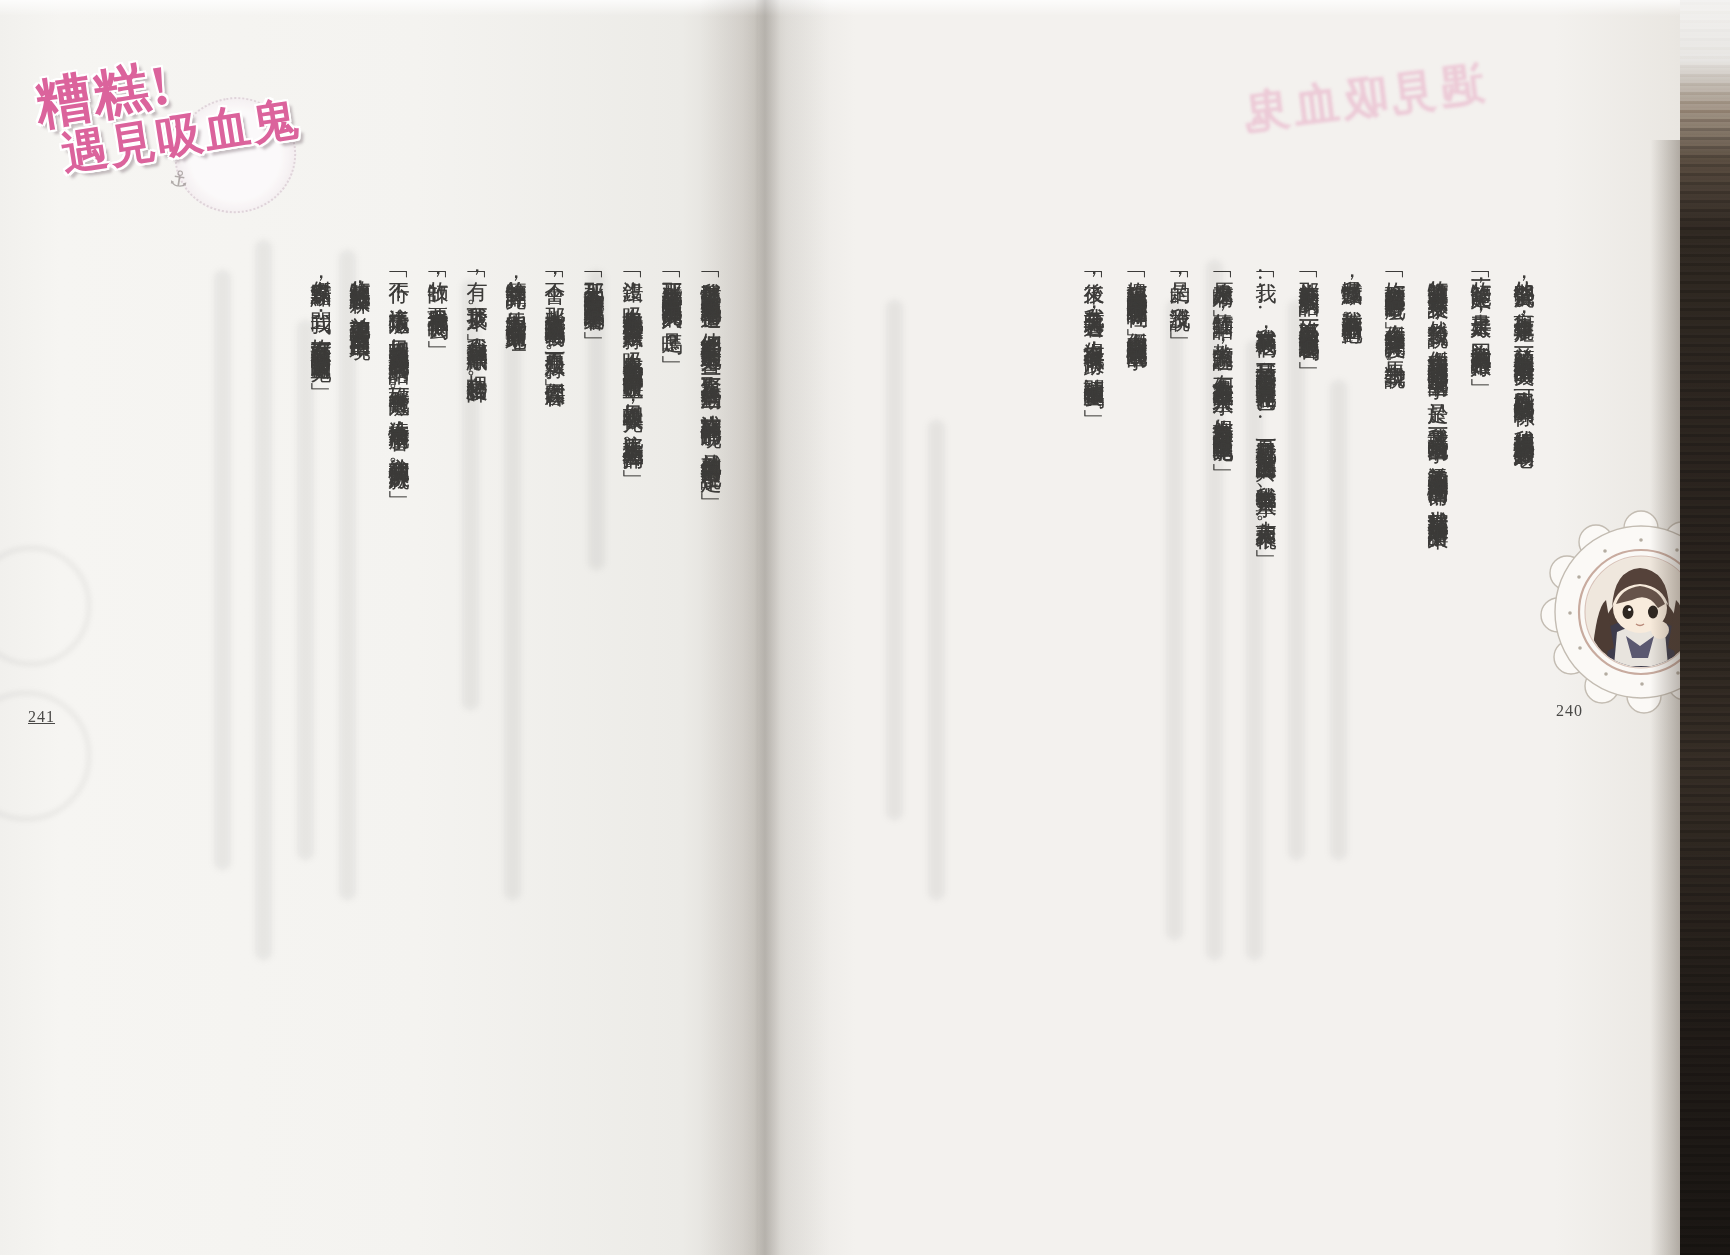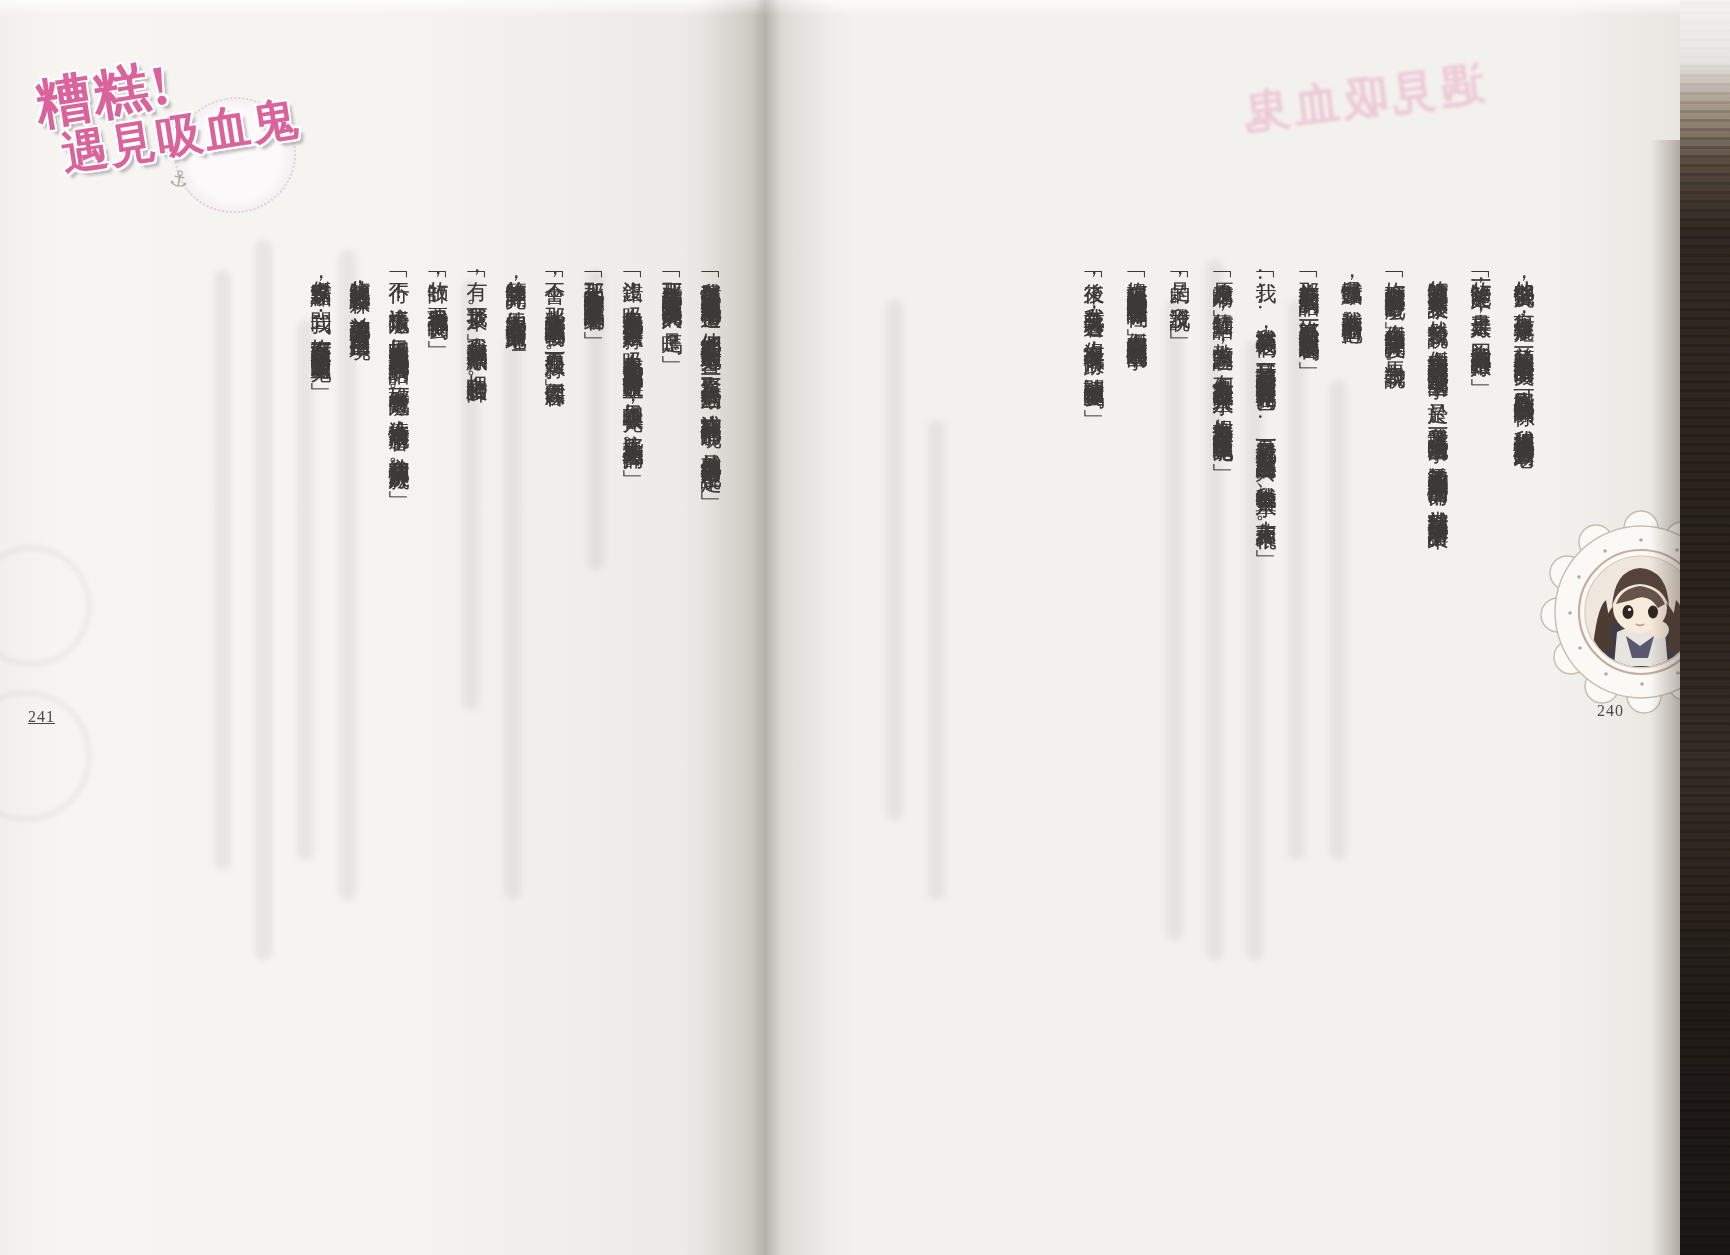--- a/index.html
+++ b/index.html
@@ -66,21 +66,21 @@
     height:833px;top:222px;overflow:visible;
     text-shadow:0 0 .4px rgba(60,59,57,.55);
   }
   .vtext p{margin:0;text-indent:2em;padding:0;}
   .vtext-right{left:845px;width:700px;line-height:43px;}
   .vtext-left{left:150px;width:580px;line-height:39px;}
   
   .pagenum{position:absolute;font-size:16px;color:#4a4947;letter-spacing:1px;
     font-family:"Liberation Serif","DejaVu Serif",serif;}
   .pn-left{left:28px;top:708px;text-decoration:underline;}
-  .pn-right{left:1556px;top:702px;margin-left:41px;}
+  .pn-right{left:1556px;top:702px;}
   
   .ghost{position:absolute;width:17px;border-radius:8px;
     background:rgba(110,108,104,.10);filter:blur(3px);}
   .ghost-circle{position:absolute;border-radius:50%;border:6px solid rgba(120,115,110,.07);
     filter:blur(2px);}
   
   .portrait{position:absolute;left:1536px;top:508px;}
 </style>
 </head>
 <body>

